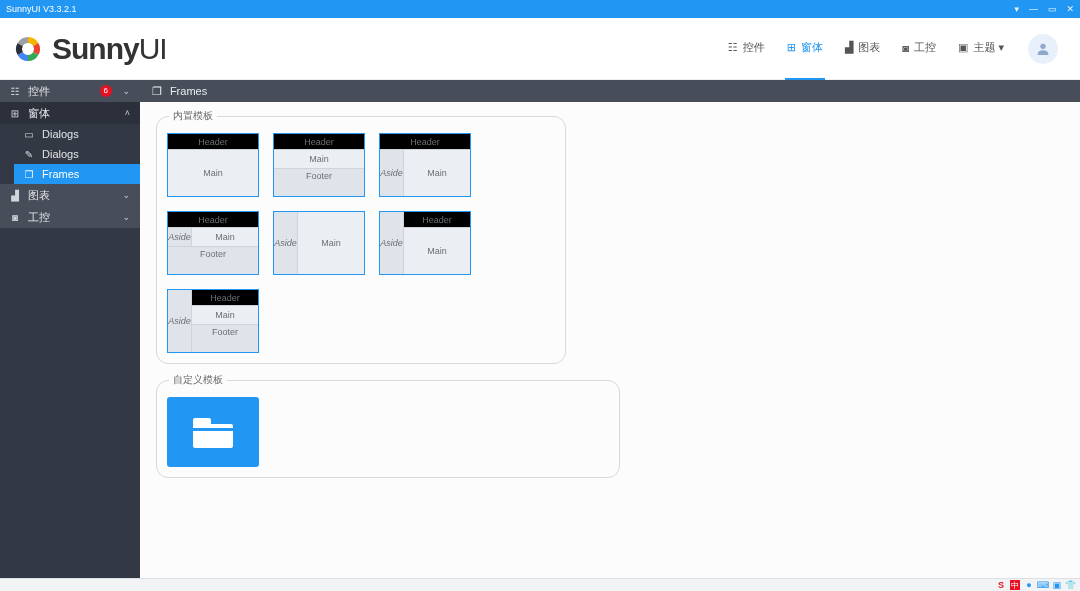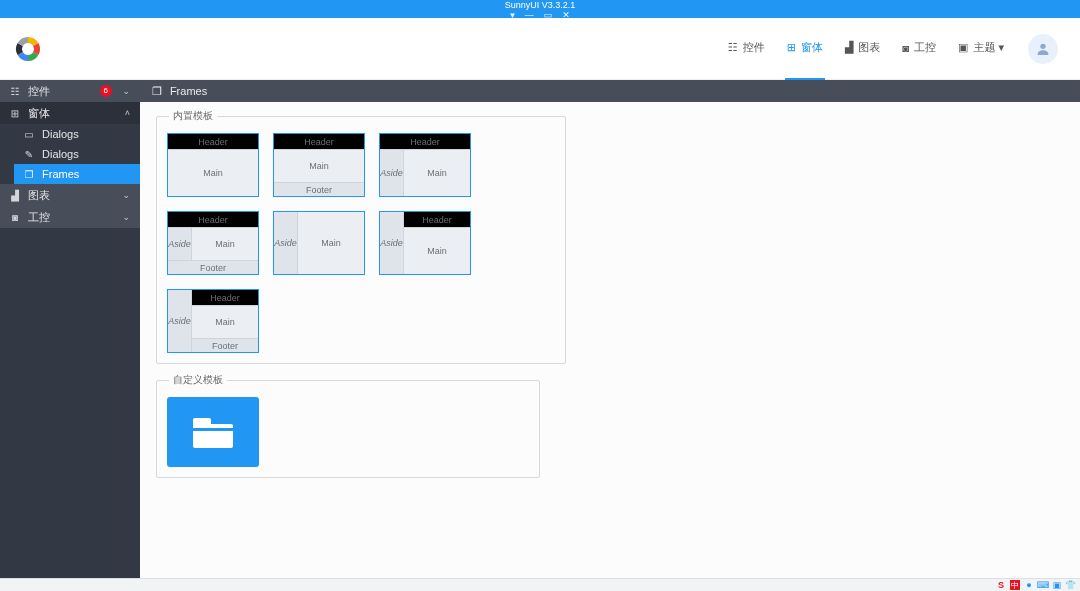--- a/index.html
+++ b/index.html
@@ -8,21 +8,20 @@
   
   .titlebar {
     height: 18px;
     background: #2196f3;
     color: #fff;
     display: flex;
     align-items: center;
     font-size: 9px;
     padding: 0 6px;
     justify-content: space-between;
-    flex-direction: column;
   }
   .titlebar .right { display:flex; gap:10px; align-items:center; opacity:.9;}
   .titlebar .right span { cursor:pointer; }
 
   
   .app-header {
     height: 62px;
     background: #fff;
     display: flex;
     align-items: center;
@@ -66,32 +65,32 @@
   }
 
   
   .content { flex:1; display:flex; flex-direction:column; }
   .content-titlebar {
     height:22px; background:#474d59; color:#eaecef; font-size:11px; display:flex; align-items:center; padding:0 12px; gap:8px;
   }
   .content-body { flex:1; background:#fcfcfc; padding:14px 16px; overflow:auto;}
 
   
-  .groupbox { border:1px solid #d6d9dd; border-radius:2px; position:relative; padding:16px 10px 10px 10px; margin-bottom:16px;}
+  .groupbox { border:1px solid #d6d9dd; border-radius:12px; position:relative; padding:16px 10px 10px 10px; margin-bottom:16px;}
   .groupbox-title { position:absolute; top:-8px; left:12px; background:#fcfcfc; padding:0 4px; font-size:10px; color:#666;}
   .templates { display:flex; flex-wrap:wrap; gap:14px; }
 
   
   .tpl {
     width:92px; height:64px; border:1px solid #2196f3; background:#ebeff3;
     display:flex; flex-direction:column; font-size:9px; color:#6b7075; cursor:pointer;
   }
   .tpl .row { display:flex; flex:1; }
   .tpl .hd { height:16px; line-height:16px; text-align:center; border-bottom:1px solid #cfd4da; background:#000000;}
-  .tpl .ft { height:14px; line-height:14px; text-align:center; border-top:1px solid #cfd4da; background:#dfe4ea;}
+  .tpl .ft { height:28px; line-height:14px; text-align:center; border-top:1px solid #cfd4da; background:#dfe4ea;}
   .tpl .aside { width:24px; display:flex; align-items:center; justify-content:center; border-right:1px solid #cfd4da; background:#dfe4ea;font-style:italic;}
   .tpl .main { flex:1; display:flex; align-items:center; justify-content:center;}
   .tpl.nohd .row { height:100%; }
 
   
   .custom-tile {
     width:92px; height:70px; background:#2196f3; border-radius:3px; display:flex; align-items:center; justify-content:center; cursor:pointer;
   }
 
   
@@ -123,20 +122,23 @@
         <g transform="translate(16,16)">
           <path d="M0,-12 A12,12 0 0 1 10.4,-6 L5.2,-3 A6,6 0 0 0 0,-6 Z" fill="#f4b400"></path>
           <path d="M10.4,-6 A12,12 0 0 1 10.4,6 L5.2,3 A6,6 0 0 0 5.2,-3 Z" fill="#ea4335"></path>
           <path d="M10.4,6 A12,12 0 0 1 0,12 L0,6 A6,6 0 0 0 5.2,3 Z" fill="#34a853"></path>
           <path d="M0,12 A12,12 0 0 1 -10.4,6 L-5.2,3 A6,6 0 0 0 0,6 Z" fill="#4285f4"></path>
           <path d="M-10.4,6 A12,12 0 0 1 -10.4,-6 L-5.2,-3 A6,6 0 0 0 -5.2,3 Z" fill="#2b2f36"></path>
           <path d="M-10.4,-6 A12,12 0 0 1 0,-12 L0,-6 A6,6 0 0 0 -5.2,-3 Z" fill="#9aa0a6"></path>
         </g>
       </svg>
     </span>
+    <span class="logo-text">
+      <b>Sunny</b><span>UI</span>
+    </span>
   </div>
 
   <div style="display:flex; align-items:center; gap:22px;">
     <div class="header-tabs">
       <div class="header-tab">
         <span>☷</span>
         <span>控件</span>
       </div>
       <div class="header-tab active">
         <span>⊞</span>
@@ -273,21 +275,21 @@
                 <div class="hd">Header</div>
                 <div class="main" style="flex:1">Main</div>
                 <div class="ft">Footer</div>
               </div>
             </div>
           </div>
 
         </div>
       </div>
 
-      <div class="groupbox" style="width:384px;">
+      <div class="groupbox" style="width:464px;">
         <div class="groupbox-title">自定义模板</div>
         <div class="templates">
           <div class="custom-tile">
             <span>
               <svg width="44" height="36" viewBox="0 0 44 36">
                 <rect x="2" y="10" width="40" height="24" rx="2" fill="#fff"></rect>
                 <rect x="2" y="4" width="18" height="8" rx="2" fill="#fff"></rect>
                 <rect x="2" y="14" width="40" height="3" fill="#2196f3"></rect>
               </svg>
             </span>

